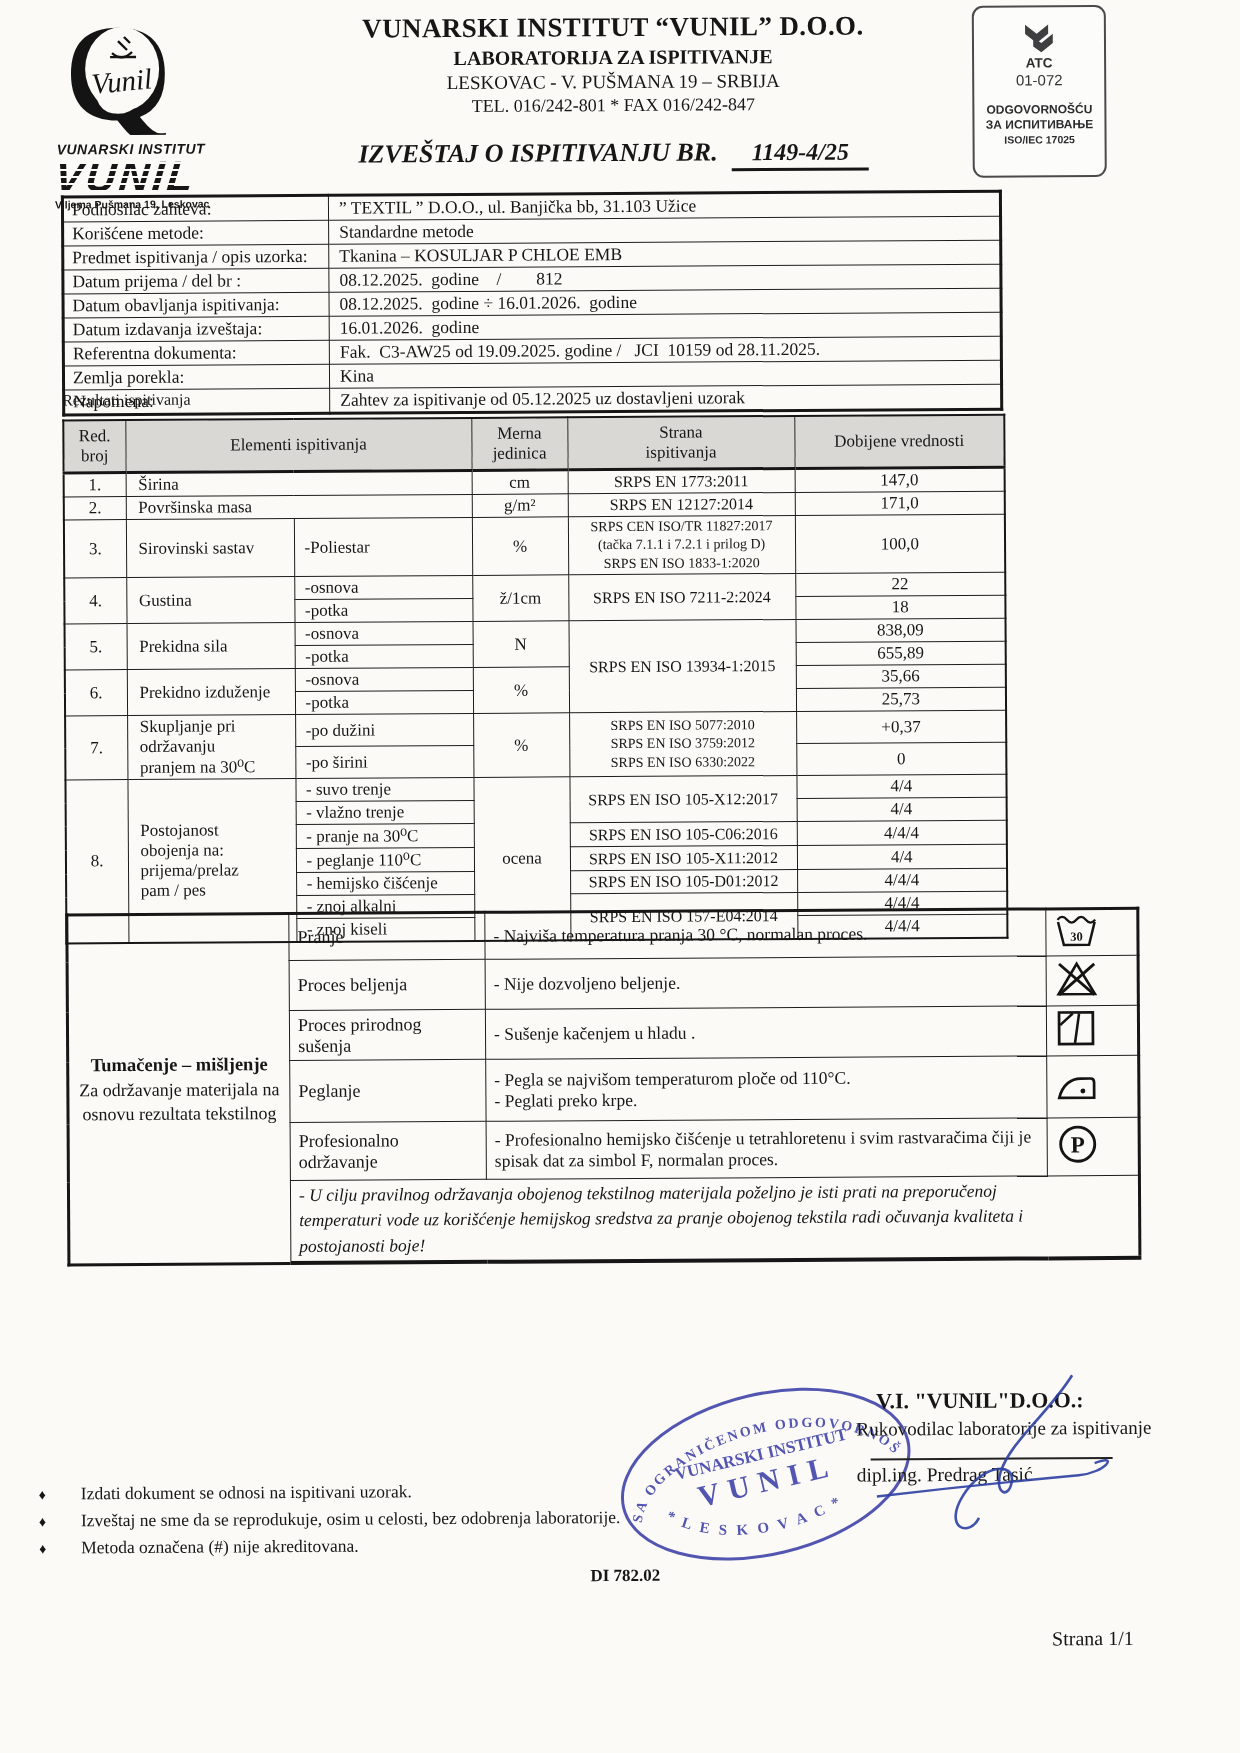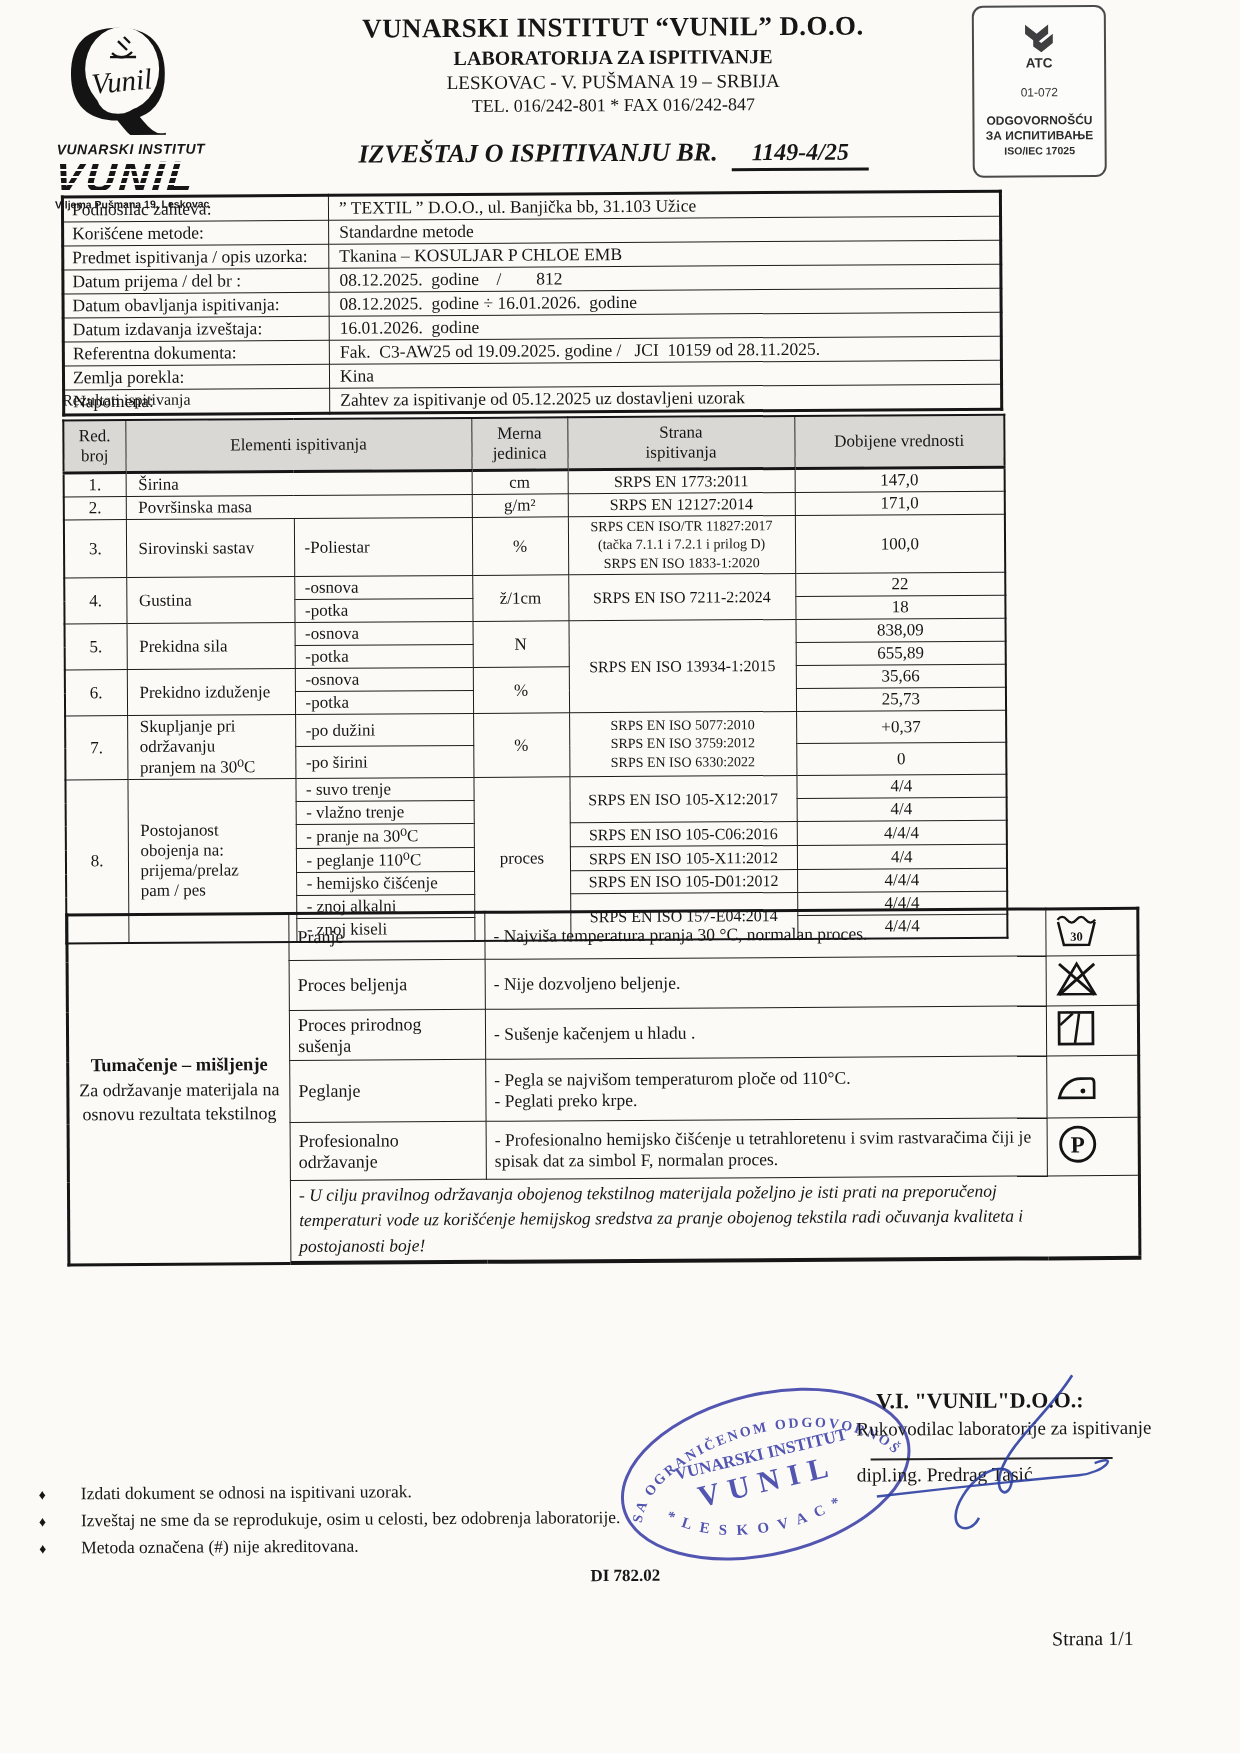--- a/index.html
+++ b/index.html
@@ -31,21 +31,21 @@
   .tel{font-size:18px;margin-top:2px;}
   .title-row{position:absolute;left:272px;top:138px;width:690px;text-align:center;
              font-size:26px;font-weight:bold;font-style:italic;}
   .report-num{display:inline-block;border-bottom:3px solid #161616;padding:0 20px 2px 20px;margin-left:14px;font-size:24px;}
 
   .atc{position:absolute;left:976px;top:8px;width:130px;height:168px;
        border:2px solid #4a4a4a;border-radius:11px;
        display:flex;flex-direction:column;align-items:center;
        font-family:"Liberation Sans",sans-serif;background:#fcfcfa;}
   .atc-name{font-size:13.5px;font-weight:bold;color:#2d2d2f;margin-top:2px;}
-  .atc-code{font-size:12px;color:#333;margin-top:15px;}
+  .atc-code{font-size:15px;color:#333;margin-top:1px;}
   .atc-cyr{font-size:12px;font-weight:bold;color:#2c2c2e;margin-top:14px;line-height:1.25;text-align:center;}
   .atc-std{font-size:10.5px;font-weight:bold;color:#2c2c2e;margin-top:1px;}
 
   
   table{border-collapse:collapse;table-layout:fixed;}
   td,th{border:1.4px solid #1d1d1d;padding:1px 6px;vertical-align:middle;overflow:hidden;}
 
   
   .info-table{position:absolute;left:64px;top:192px;width:941px;border:3px solid #161616;font-size:17.5px;}
   .info-table td{height:20px;}
@@ -281,21 +281,21 @@
         <td class="sub">-po širini</td>
         <td>0</td>
       </tr>
       <tr class="h22">
         <td class="num" rowspan="7">8.</td>
         <td class="el pre" rowspan="7">Postojanost
 obojenja na:
 prijema/prelaz
 pam / pes</td>
         <td class="sub">- suvo trenje</td>
-        <td rowspan="7">proces</td>
+        <td rowspan="7">ocena</td>
         <td class="method" rowspan="2">SRPS EN ISO 105-X12:2017</td>
         <td>4/4</td>
       </tr>
       <tr class="h22">
         <td class="sub">- vlažno trenje</td>
         <td>4/4</td>
       </tr>
       <tr class="h22">
         <td class="sub">- pranje na 30⁰C</td>
         <td class="method">SRPS EN ISO 105-C06:2016</td>

